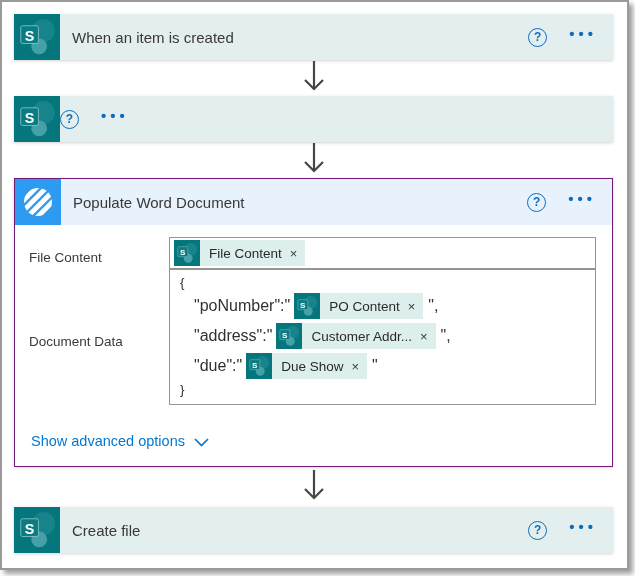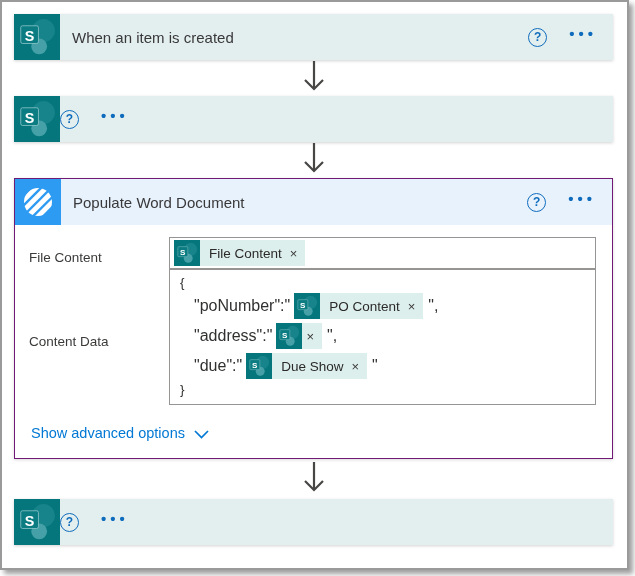--- a/index.html
+++ b/index.html
@@ -85,21 +85,21 @@
   .token .t-x {
     font-size: 13px; color: #3b3a39; padding: 0 8px 0 4px; cursor: pointer;
   }
 
   .json-line { font-size: 13.5px; color: #323130; line-height: 17px; }
   .json-entry { display: flex; align-items: center; height: 30px; margin-left: 14px; white-space: nowrap; }
   .json-entry .json-text { margin-right: 4px; }
   .json-entry .json-suffix { margin-left: 5px; margin-right: 0; }
 
   .advanced-link {
-    margin-top: 20px; display: inline-flex; align-items: center; gap: 9px;
+    margin-top: 28px; display: inline-flex; align-items: center; gap: 9px;
     color: var(--link-blue, #0078d4); font-size: 14.5px; cursor: pointer;
     padding-left: 2px;
   }
   .advanced-link svg { margin-top: 2px; }
 </style>
 </head>
 <body>
 
 <div class="frame">
   <div class="flow">
@@ -201,21 +201,21 @@
                 </svg>
               </span>
               <span class="t-label">File Content</span>
               <span class="t-x">×</span>
             </span>
           </div>
         </div>
 
         
         <div class="field-row">
-          <div class="field-label">Content Data</div>
+          <div class="field-label">Document Data</div>
           <div class="input-box textarea">
             <div class="json-line">{</div>
 
             <div class="json-entry">
               <span class="json-text">"poNumber":"</span>
               <span class="token">
                 <span class="t-icon">
                   <svg width="26" height="26" viewBox="0 0 32 32">
                     <rect width="32" height="32" fill="#05767c"></rect>
                     <circle cx="20.5" cy="11.5" r="8" fill="#17838a"></circle>
@@ -235,20 +235,21 @@
               <span class="token">
                 <span class="t-icon">
                   <svg width="26" height="26" viewBox="0 0 32 32">
                     <rect width="32" height="32" fill="#05767c"></rect>
                     <circle cx="20.5" cy="11.5" r="8" fill="#17838a"></circle>
                     <circle cx="17.5" cy="22.5" r="5.5" fill="#45a1a7"></circle>
                     <rect x="4.7" y="8.2" width="12.3" height="12.3" rx="1.2" fill="#0a7c82" stroke="#9fcfd2" stroke-width="0.5"></rect>
                     <text x="10.8" y="18.5" fill="#ffffff" font-size="10" font-weight="bold" text-anchor="middle" font-family="Liberation Sans, sans-serif">S</text>
                   </svg>
                 </span>
+                <span class="t-label">Customer Addr...</span>
                 <span class="t-x">×</span>
               </span>
               <span class="json-text json-suffix">",</span>
             </div>
 
             <div class="json-entry">
               <span class="json-text">"due":"</span>
               <span class="token">
                 <span class="t-icon">
                   <svg width="26" height="26" viewBox="0 0 32 32">
@@ -289,20 +290,21 @@
     <div class="card sp">
       <div class="card-icon">
         <svg width="46" height="46" viewBox="0 0 32 32">
           <rect width="32" height="32" fill="#05767c"></rect>
           <circle cx="20.5" cy="11.5" r="8" fill="#17838a"></circle>
           <circle cx="17.5" cy="22.5" r="5.5" fill="#45a1a7"></circle>
           <rect x="4.7" y="8.2" width="12.3" height="12.3" rx="1.2" fill="#0a7c82" stroke="#9fcfd2" stroke-width="0.5"></rect>
           <text x="10.8" y="18.5" fill="#ffffff" font-size="10" font-weight="bold" text-anchor="middle" font-family="Liberation Sans, sans-serif">S</text>
         </svg>
       </div>
+      <div class="card-title">Create file</div>
       <div class="card-actions">
         <div class="help-btn">
             <span>?</span>
           </div>
         <div class="menu-btn">•••</div>
       </div>
     </div>
 
   </div>
 </div>

